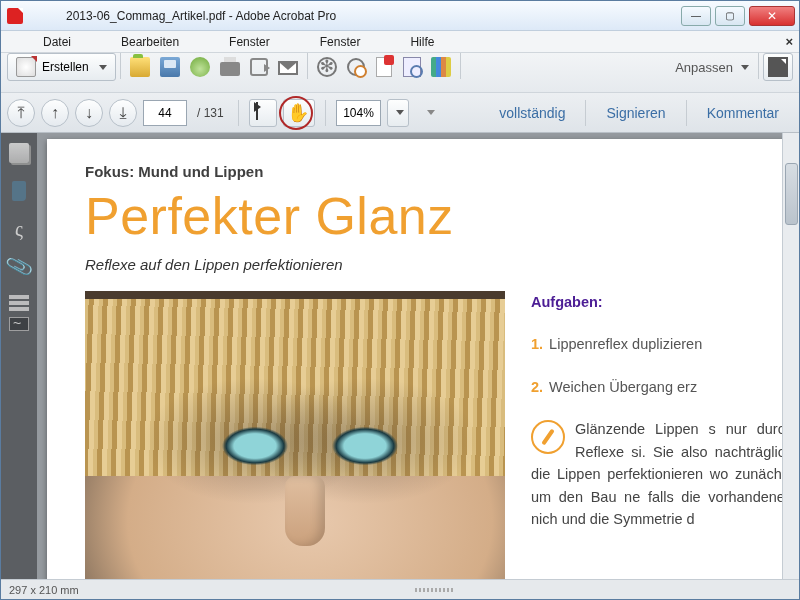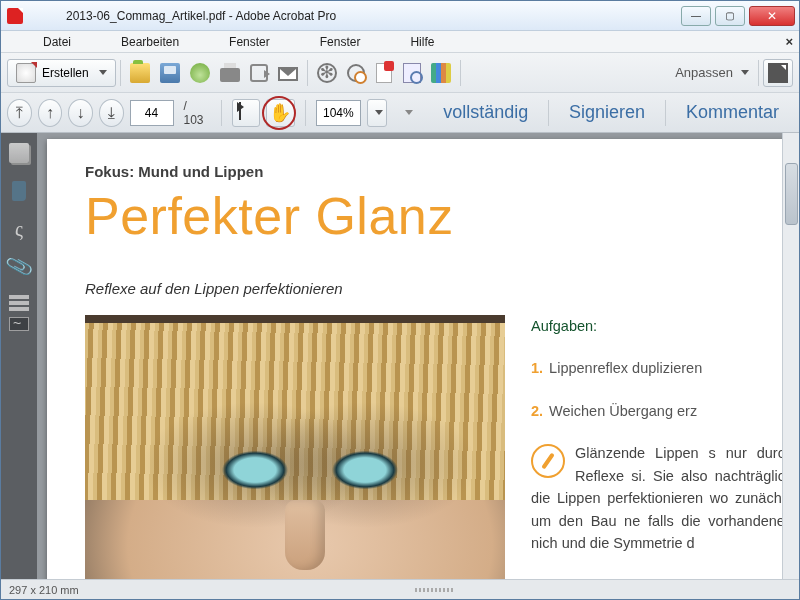--- a/index.html
+++ b/index.html
@@ -12,21 +12,21 @@
 .titlebar .pdf-ico:after{content:"";position:absolute;right:0;top:0;border-top:5px solid #fff;border-left:5px solid transparent;}
 .titlebar .title { font-size:12px; color:#222; flex:1; }
 .win-btns { display:flex; height:20px; margin-right:4px; }
 .win-btn { width:30px; height:20px; margin-left:4px; border:1px solid #8aa; border-radius:3px; background:linear-gradient(#f5faff,#d8e6f2); display:flex; align-items:center; justify-content:center; font-size:10px; color:#333; }
 .win-btn.close { background:linear-gradient(#f08080,#d83030); color:#fff; width:46px; border-color:#a33; font-size:12px; }
 
 .menubar { height:22px; background:#f3f5f7; display:flex; align-items:center; padding:0 6px; font-size:12px; gap:14px; border-bottom:1px solid #d0d6dc; }
 .menubar span { color:#222;margin-left:36px; }
 .menubar .menu-x { margin-left:auto; font-size:13px; font-weight:bold; color:#333; }
 
-.toolbar1 { height:40px; background:linear-gradient(#f2f4f6,#e6eaee); display:flex; align-items:center; padding:0 6px; gap:0; border-bottom:1px solid #cfd5db; }
+.toolbar1 { height:40px; background:linear-gradient(#f2f4f6,#e6eaee); display:flex; align-items:flex-start; padding:0 6px; gap:0; border-bottom:1px solid #cfd5db; }
 .toolbar2 { height:40px; background:linear-gradient(#eceff2,#dfe4e9); display:flex; align-items:center; padding:0 6px; gap:6px; border-bottom:1px solid #b8bfc6; }
 
 .btn { height:28px; min-width:28px; border:1px solid transparent; border-radius:3px; display:flex; align-items:center; justify-content:center; padding:0 4px; }
 .btn.framed { border-color:#b7c0c9; background:linear-gradient(#fdfefe,#e7ecf0); }
 .sep { width:1px; height:26px; background:#c6ccd2; margin:0 4px; }
 .dd-arrow { width:0; height:0; border-left:4px solid transparent; border-right:4px solid transparent; border-top:5px solid #555; margin-left:4px; }
 
 .ico { width:20px; height:20px; display:block; }
 .ico-create{background:radial-gradient(#fff,#ddd);border:1px solid #999;border-radius:2px;position:relative}
 .ico-create:before{content:"";position:absolute;right:-2px;top:-2px;border-top:6px solid #b33;border-left:6px solid transparent}
@@ -57,52 +57,52 @@
 .page-input{width:44px;height:26px;border:1px solid #9aa6b2;text-align:center;font-size:12px;background:#fff}
 .page-total{font-size:12px;color:#444;margin:0 4px}
 .tool-select{width:18px;height:22px;display:inline-block;position:relative}
 .tool-select:before{content:"";position:absolute;left:2px;top:0;width:2px;height:18px;background:#333}
 .tool-select:after{content:"";position:absolute;left:0;top:0;border-left:7px solid #333;border-top:5px solid transparent;border-bottom:5px solid transparent}
 .tool-hand{font-size:18px;line-height:1;color:#555}
 .hand-wrap{position:relative}
 .hand-circle{position:absolute;left:-5px;top:-4px;width:34px;height:34px;border:2px solid #b02828;border-radius:50%;pointer-events:none}
 .zoom-box{height:26px;border:1px solid #9aa6b2;background:#fff;display:flex;align-items:center;padding:0 6px;font-size:12px}
 
-.side-link{font-size:18px;color:#3b6ea5;padding:0 10px}
+.side-link{font-size:14px;color:#3b6ea5;padding:0 10px}
 .side-link.k{padding-right:14px}
 
 .content-row{flex:1;display:flex;overflow:hidden}
 .sidebar{width:36px;background:#5b5e62;display:flex;flex-direction:column;align-items:center;padding-top:10px;gap:18px}
 .sb-ico{width:20px;height:20px;opacity:.85}
 .sb-pages{background:linear-gradient(#ddd,#bbb);border-radius:2px;box-shadow:2px 2px 0 #999}
 .sb-book{width:14px;height:20px;background:#55788f;border-radius:2px 2px 4px 2px}
 .sb-s{font-size:20px;color:#ccc;font-family:serif;line-height:1}
 .sb-clip{font-size:20px;color:#bbb;transform:rotate(-20deg);line-height:1}
 .sb-layers{width:20px;height:4px;background:#ccc;box-shadow:0 6px 0 #ccc,0 12px 0 #ccc}
 .sb-sign{width:20px;height:14px;background:#3a3d40;border:1px solid #aaa;position:relative}
 .sb-sign:after{content:"~";position:absolute;color:#ddd;left:3px;top:-3px;font-size:14px}
 
 .doc-area{flex:1;background:#959a9f;position:relative;overflow:hidden}
 .page{position:absolute;left:10px;top:6px;width:764px;height:556px;background:#fff;box-shadow:0 2px 6px rgba(0,0,0,.4);padding:24px 18px 18px 38px}
 .fokus{color:#404040;font-size:15px;font-weight:600;margin-bottom:6px}
-.headline{color:#f0a030;font-size:52px;font-weight:300;letter-spacing:.5px;margin-bottom:34px}
+.headline{color:#f0a030;font-size:52px;font-weight:300;letter-spacing:.5px;margin-bottom:10px}
 .subhead{font-style:italic;font-size:15px;color:#333;margin-bottom:18px}
 .cols{display:flex;gap:26px}
 .photo{width:420px;height:300px;background:
   radial-gradient(ellipse 60px 35px at 170px 155px,#8fd4d8 35%,#1a3a42 48%,transparent 55%),
   radial-gradient(ellipse 60px 35px at 280px 155px,#8fd4d8 35%,#1a3a42 48%,transparent 55%),
   radial-gradient(ellipse 160px 90px at 170px 150px,rgba(60,50,45,.35),transparent 70%),
   radial-gradient(ellipse 160px 90px at 280px 150px,rgba(60,50,45,.35),transparent 70%),
   linear-gradient(180deg,#4a3b2e 0 8px,transparent 8px),
   repeating-linear-gradient(92deg,#d9bc7d 0 4px,#b99450 4px 9px,#e7cd95 9px 14px) 0 0/100% 185px no-repeat,
   radial-gradient(ellipse 260px 200px at 225px 230px,#e8c9ad,#d4ad88 70%,#3a3632 120%);
   position:relative}
 .photo:after{content:"";position:absolute;left:200px;top:185px;width:40px;height:70px;background:linear-gradient(#e0bfa0,#caa07c);border-radius:10px 10px 18px 18px;box-shadow:inset -6px 0 10px rgba(0,0,0,.15)}
 .right-col{flex:1;font-size:14.5px;color:#444;line-height:1.55}
-.tasks-h{color:#14532d;font-weight:400;margin-bottom:20px}
+.tasks-h{color:#4c1d95;font-weight:700;margin-bottom:20px}
 .tasks li{list-style:none;margin:20px 0;color:#555}
 .tnum{color:#f0a030;font-weight:600;margin-right:6px}
 .brush-circ{width:34px;height:34px;border:2px solid #f0a030;border-radius:50%;display:inline-flex;align-items:center;justify-content:center;float:left;margin:2px 10px 0 0}
 .brush-circ:after{content:"";width:4px;height:18px;background:#f0a030;transform:rotate(35deg);border-radius:2px}
 .body-txt{margin-top:20px;text-align:justify}
 .doc-scroll{position:absolute;right:0;top:0;width:17px;height:100%;background:#e9ecef;border-left:1px solid #c5ccd3}
 .doc-scroll .thumb{position:absolute;left:2px;top:30px;width:13px;height:62px;background:linear-gradient(#d7dde3,#bac3cc);border:1px solid #9aa6b2;border-radius:3px}
 .statusbar{height:20px;background:#e6e9ec;border-top:1px solid #c5ccd3;display:flex;align-items:center;font-size:11px;color:#555;padding:0 8px}
 .status-sep{flex:1;display:flex;justify-content:center;align-items:center}
 .status-sep:before{content:"";width:40px;height:4px;background:repeating-linear-gradient(90deg,#aaa 0 2px,transparent 2px 4px)}
@@ -182,21 +182,21 @@
         <span class="ico ico-expand"></span>
       </div>
   </div>
 
   <div class="toolbar2">
     <div class="nav-btn">⤒</div>
     <div class="nav-btn">↑</div>
     <div class="nav-btn">↓</div>
     <div class="nav-btn">⤓</div>
     <input class="page-input" value="44" style="">
-    <span class="page-total">/ <span>103</span></span>
+    <span class="page-total">/ <span>131</span></span>
     <div class="sep"></div>
     <div class="btn framed">
         <span class="tool-select"></span>
       </div>
     <div class="btn framed hand-wrap">
       <span class="tool-hand">✋</span>
       <span class="hand-circle"></span>
     </div>
     <div class="sep"></div>
     <div class="zoom-box">

